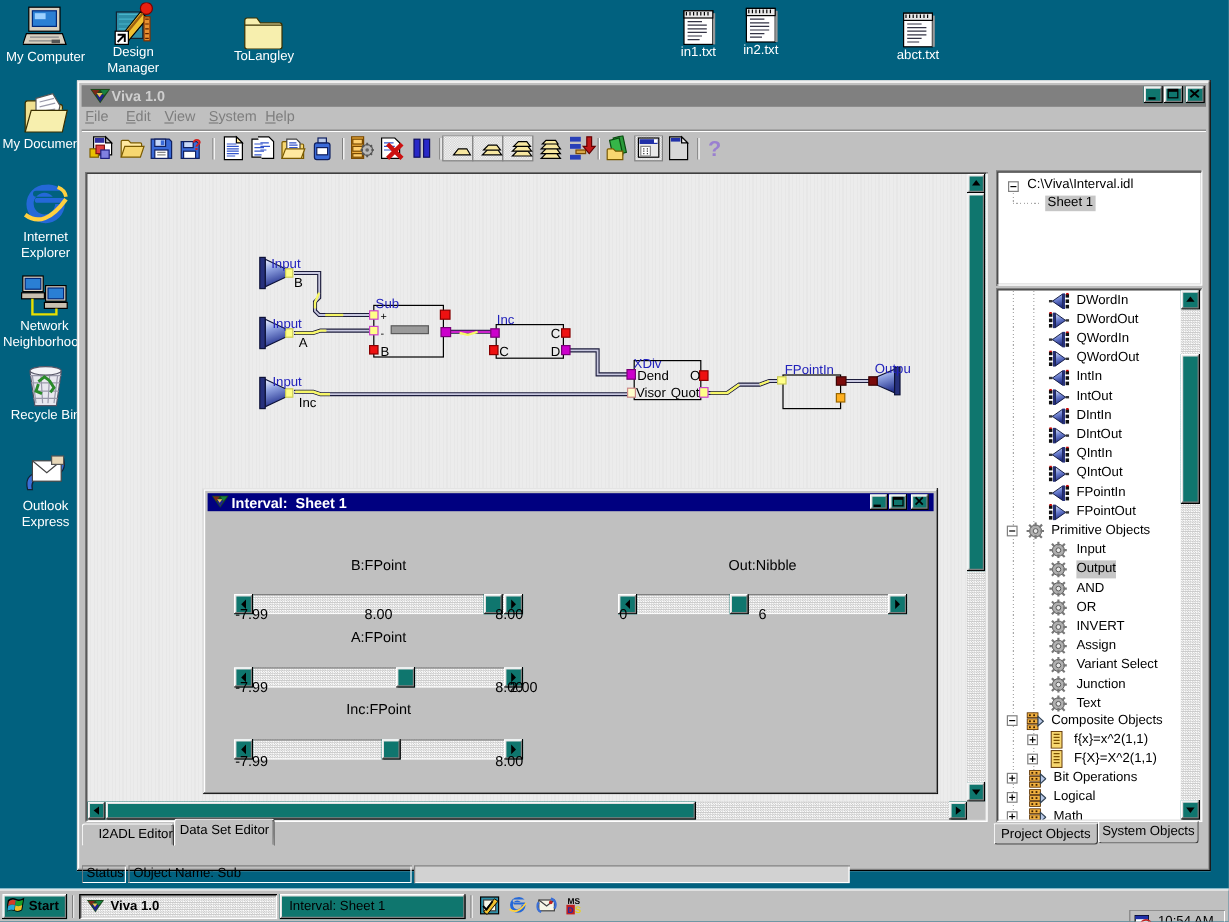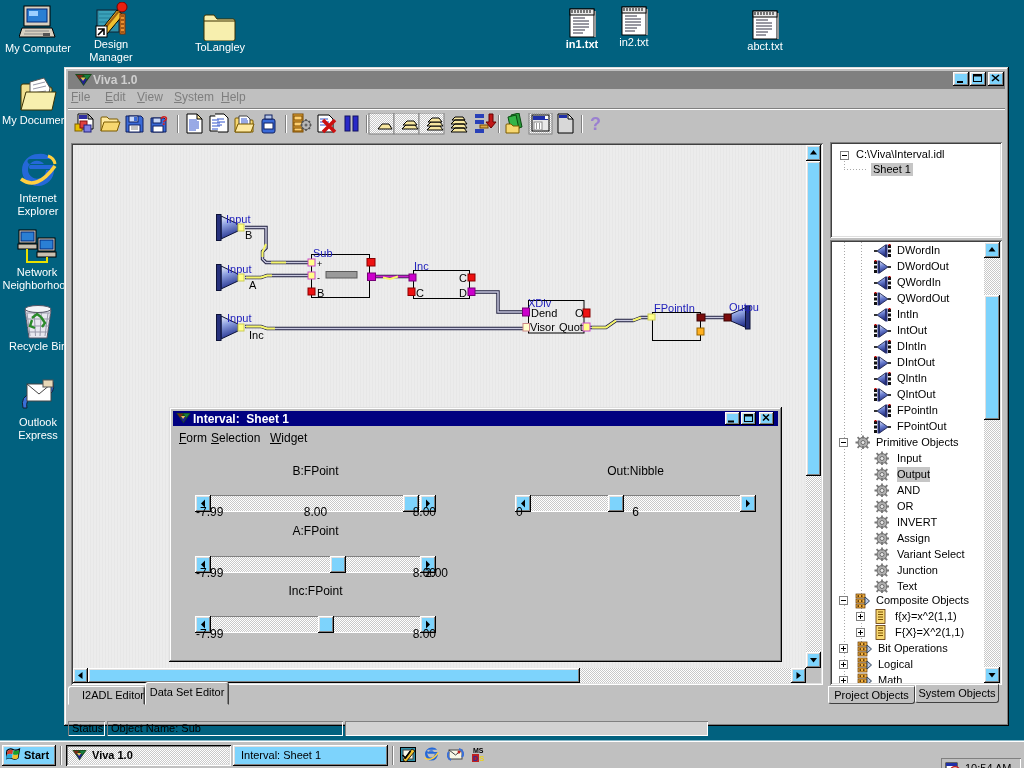--- a/index.html
+++ b/index.html
@@ -1,20 +1,20 @@
 <!DOCTYPE html>
 <html><head>
 <meta charset="utf-8">
 <style>
 * { margin:0; padding:0; box-sizing:border-box; }
 html,body { width:1024px; height:768px; overflow:hidden; }
 body { background:#01617f; font-family:"Liberation Sans", sans-serif; position:relative; }
 .abs { position:absolute; }
 .winframe { background:#c0c0c0; box-shadow: inset -1px -1px #000, inset 1px 1px #dfdfdf, inset -2px -2px #808080, inset 2px 2px #fff; }
-.btn { background:#7dd3fc; box-shadow: inset -1px -1px #000, inset 1px 1px #fff, inset -2px -2px #808080, inset 2px 2px #dfdfdf; }
+.btn { background:#0f766e; box-shadow: inset -1px -1px #000, inset 1px 1px #fff, inset -2px -2px #808080, inset 2px 2px #dfdfdf; }
 .pressed { box-shadow: inset 1px 1px #000, inset -1px -1px #fff, inset 2px 2px #808080, inset -2px -2px #dfdfdf; }
 .sunk2 { box-shadow: inset 1px 1px #808080, inset -1px -1px #fff, inset 2px 2px #404040, inset -2px -2px #dfdfdf; }
 .sunk1 { box-shadow: inset 1px 1px #808080, inset -1px -1px #fff; margin-top: 13px; }
 .checker { background-image: repeating-conic-gradient(#ffffff 0% 25%, #c8c8c8 0% 50%); background-size:2px 2px; }
 .dicon { position:absolute; text-align:center; color:#fff; font-size:11px; line-height:13px; }
 .dicon svg { display:block; margin:0 auto; }
 .trow { position:absolute; left:0; width:168px; height:16px; line-height:15px; }
 .trow svg, .tlab { position:absolute; }
 .pm { position:absolute; top:3px; width:9px; height:9px; background:#fff; border:1px solid #808080; }
 .pm svg { display:block; }
@@ -161,21 +161,21 @@
   <div class="dicon" style="left:2px; top:374px; width:72px;">
     <svg width="38" height="42" viewBox="0 0 38 42">
       <path d="M4,34 q-3,-12 8,-14 l2,4 q-8,2 -6,10 z" fill="#3a6fd8" stroke="#123"></path>
       <path d="M34,8 q3,12 -8,14 l-2,-4 q8,-2 6,-10 z" fill="#3a6fd8" stroke="#123"></path>
       <rect x="8" y="10" width="24" height="17" fill="#fff" stroke="#444"></rect>
       <path d="M8,10 L20,20 L32,10" fill="none" stroke="#444"></path>
       <rect x="24" y="6" width="10" height="7" fill="#e8d8b8" stroke="#555"></rect>
     </svg>
     Outlook<br>Express
   </div>
-  <div class="dicon" style="left:552px; top:6px; width:60px;font-weight:bold;">
+  <div class="dicon" style="left:552px; top:6px; width:60px;">
     <svg width="31" height="32" viewBox="0 0 31 32">
       <rect x="3" y="3" width="24" height="28" fill="#fff" stroke="#000"></rect>
       <rect x="27" y="5" width="2" height="26" fill="#999"></rect>
       <rect x="3" y="3" width="24" height="6" fill="#e8e8e8" stroke="#000"></rect>
       <path d="M5,4 v3 m3,-3 v3 m3,-3 v3 m3,-3 v3 m3,-3 v3 m3,-3 v3 m3,-3 v3" stroke="#000"></path>
       <path d="M6,12 h12 M6,15 h16 M6,18 h16 M6,21 h16 M6,24 h12 M6,27 h10" stroke="#334"></path>
     </svg>
     in1.txt
   </div>
   <div class="dicon" style="left:604px; top:4px; width:60px;">
@@ -787,25 +787,20 @@
     <span class="btn abs" style="left:552px; top:1px; width:15px; height:13px;"><svg width="15" height="13">
           <rect x="3" y="8.5" width="6" height="2" fill="#000"></rect>
         </svg></span>
     <span class="btn abs" style="left:568px; top:1px; width:15px; height:13px;"><svg width="15" height="13">
           <rect x="3.5" y="2.5" width="8" height="7" fill="none" stroke="#000"></rect>
           <rect x="3.5" y="2.5" width="8" height="2" fill="#000"></rect>
         </svg></span>
     <span class="btn abs" style="left:586px; top:1px; width:15px; height:13px;"><svg width="15" height="13">
           <path d="M4,2.5 l6,6 M10,2.5 l-6,6" stroke="#000" stroke-width="1.5"></path>
         </svg></span>
-  </div>
-  <div class="abs" style="left:5px; top:24px; right:5px; height:18px; color:#000; font-size:12px;">
-    <span class="abs" style="left:5px;"><u>F</u>orm</span>
-    <span class="abs" style="left:37px;"><u>S</u>election</span>
-    <span class="abs" style="left:96px;"><u>W</u>idget</span>
   </div>
 
   <div class="sl-lab" style="left:26px; top:57px; width:241px;">B:FPoint</div>
   <div class="abs sunk1 checker" style="left:26px; top:75px; width:241px; height:17px;">
     <span class="btn sar" style="left:0;"><svg width="16" height="17">
           <polygon points="6,8.5 10,4.5 10,12.5" fill="#000"></polygon>
         </svg></span>
     <span class="btn sar" style="left:225px;"><svg width="16" height="17">
           <polygon points="10,8.5 6,4.5 6,12.5" fill="#000"></polygon>
         </svg></span>

